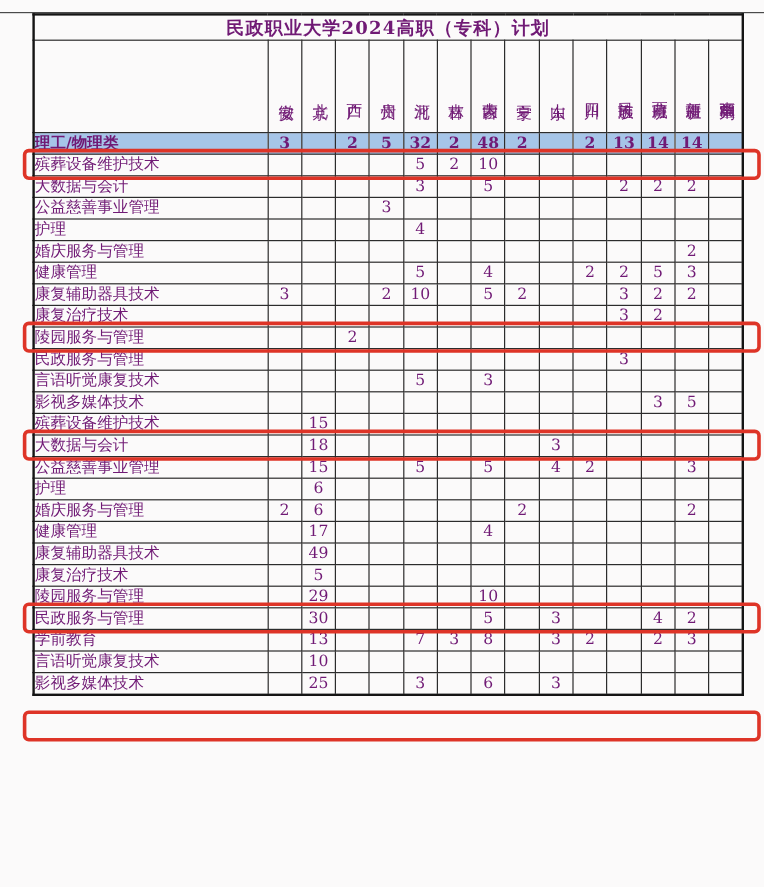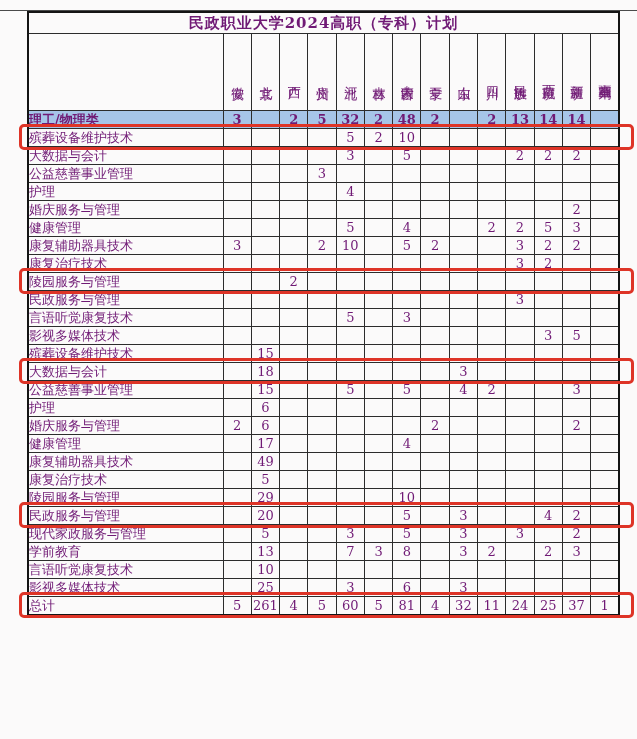--- a/index.html
+++ b/index.html
@@ -460,52 +460,35 @@
           <td class="num"></td>
           <td class="num"></td>
           <td class="num"></td>
           <td class="num"></td>
           <td class="num"></td>
           <td class="num"></td>
         </tr>
         <tr class="major">
           <td class="label">民政服务与管理</td>
           <td class="num"></td>
-          <td class="num">20</td>
+          <td class="num">30</td>
           <td class="num"></td>
           <td class="num"></td>
           <td class="num"></td>
           <td class="num"></td>
           <td class="num">5</td>
           <td class="num"></td>
           <td class="num">3</td>
           <td class="num"></td>
           <td class="num"></td>
           <td class="num">4</td>
           <td class="num">2</td>
           <td class="num"></td>
         </tr>
         <tr class="major">
-          <td class="label">现代家政服务与管理</td>
-          <td class="num"></td>
-          <td class="num">5</td>
-          <td class="num"></td>
-          <td class="num"></td>
-          <td class="num">3</td>
-          <td class="num"></td>
-          <td class="num">5</td>
-          <td class="num"></td>
-          <td class="num">3</td>
-          <td class="num"></td>
-          <td class="num">3</td>
-          <td class="num"></td>
-          <td class="num">2</td>
-          <td class="num"></td>
-        </tr>
-        <tr class="major">
           <td class="label">学前教育</td>
           <td class="num"></td>
           <td class="num">13</td>
           <td class="num"></td>
           <td class="num"></td>
           <td class="num">7</td>
           <td class="num">3</td>
           <td class="num">8</td>
           <td class="num"></td>
           <td class="num">3</td>
@@ -541,37 +524,20 @@
           <td class="num">3</td>
           <td class="num"></td>
           <td class="num">6</td>
           <td class="num"></td>
           <td class="num">3</td>
           <td class="num"></td>
           <td class="num"></td>
           <td class="num"></td>
           <td class="num"></td>
           <td class="num"></td>
-        </tr>
-        <tr class="total">
-          <td class="label">总计</td>
-          <td class="num">5</td>
-          <td class="num">261</td>
-          <td class="num">4</td>
-          <td class="num">5</td>
-          <td class="num">60</td>
-          <td class="num">5</td>
-          <td class="num">81</td>
-          <td class="num">4</td>
-          <td class="num">32</td>
-          <td class="num">11</td>
-          <td class="num">24</td>
-          <td class="num">25</td>
-          <td class="num">37</td>
-          <td class="num">1</td>
         </tr>
       </tbody>
   </table>
 <div class="red-box" style="top: 124px; height: 26px;"></div>
     <div class="red-box" style="top: 268px; height: 26px;"></div>
     <div class="red-box" style="top: 358px; height: 26px;"></div>
     <div class="red-box" style="top: 502px; height: 26px;"></div>
     <div class="red-box" style="top: 592px; height: 26px;"></div>
   </div>
 

